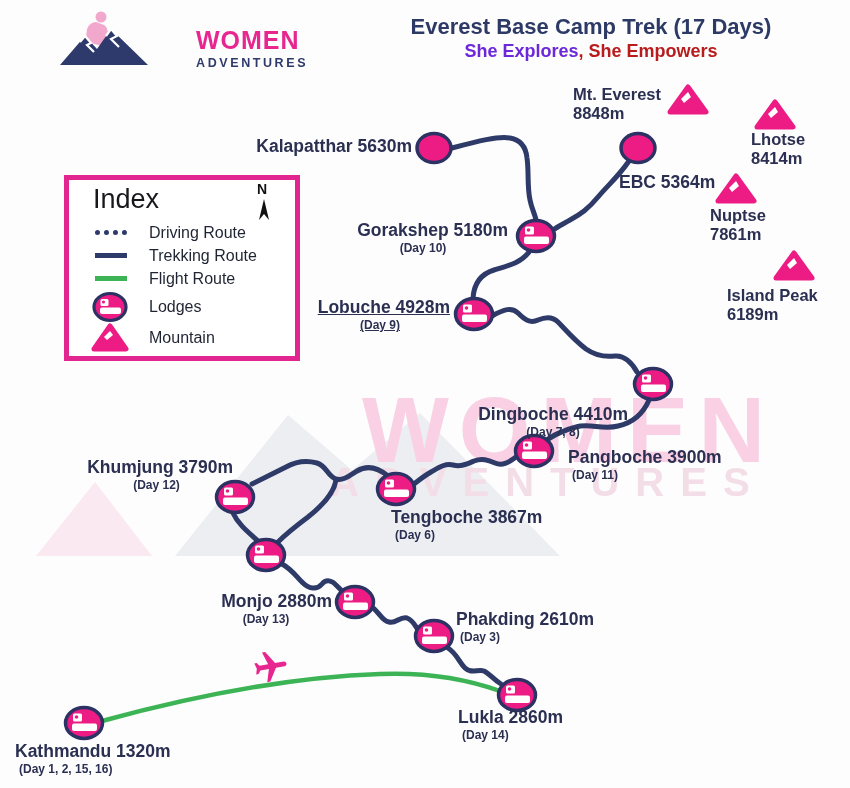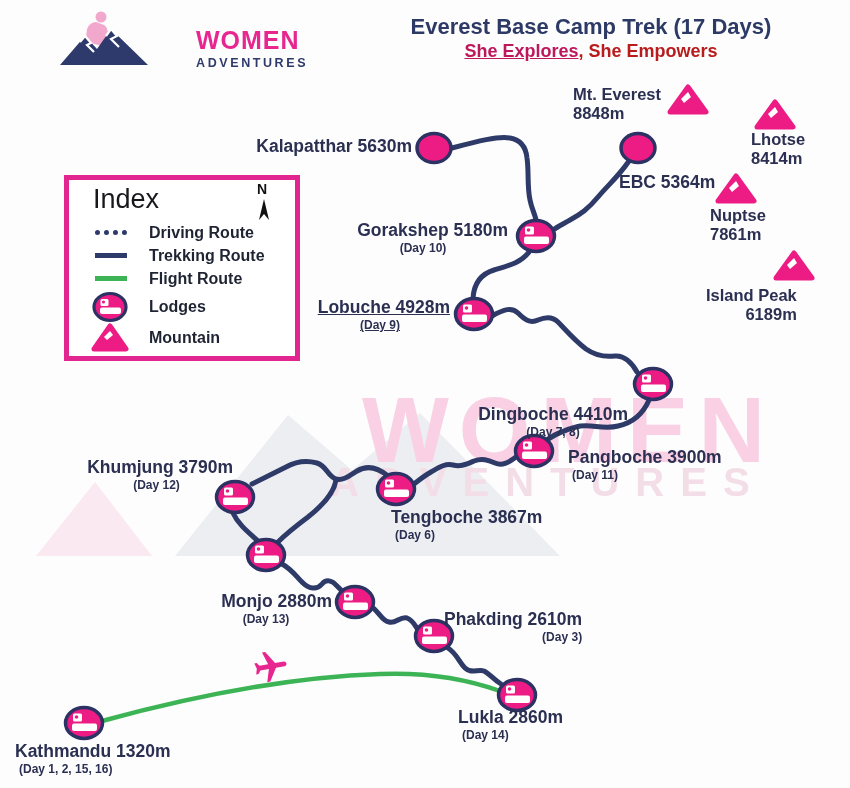--- a/index.html
+++ b/index.html
@@ -10,29 +10,29 @@
   }
   .abs{position:absolute;}
   
   #logo{left:58px;top:8px;width:200px;height:66px;}
   #logo-words{left:138px;top:20px;}
   .logo-top{font-weight:bold;font-size:25px;letter-spacing:1px;color:#e8268f;line-height:1;}
   .logo-bottom{font-weight:bold;font-size:12.5px;letter-spacing:2.6px;color:#2e3a6b;line-height:1;margin-top:4px;}
   #header{left:380px;right:48px;top:14px;text-align:center;}
   .map-title{font-weight:bold;font-size:22px;color:#2d3a66;line-height:1.2;}
   .map-tagline{font-weight:bold;font-size:18px;line-height:1.3;}
-  .tag-pink{color:#be185d;text-decoration:underline;}
+  .tag-pink{color:#6d28d9;}
   .tag-navy{color:#b91c1c;}
   
   .wm1{left:362px;top:384px;font-weight:bold;font-size:92px;letter-spacing:10px;color:#f9d0e4;line-height:1;}
   .wm2{left:330px;top:462px;font-weight:bold;font-size:40px;letter-spacing:16px;color:#f3dde7;line-height:1;}
   
   #legend{left:64px;top:175px;width:236px;height:186px;background:#fff;border:5px solid #e2268f;box-sizing:border-box;}
   .legend-title{left:24px;top:4px;font-size:27px;font-weight:500;color:#17171c;}
-  .legend-label{font-size:16px;font-weight:700;color:#1f2433;white-space:nowrap;}
+  .legend-label{font-size:16px;font-weight:400;color:#1f2433;white-space:nowrap;}
   .swatch{width:32px;height:0;}
   .sw-dot{border-top:5px dotted #2e3a68;}
   .sw-trek{border-top:5px solid #2e3a68;}
   .sw-flight{border-top:5px solid #3cb456;}
   .compass-n{left:181px;top:2px;font-size:14px;font-weight:bold;color:#111;}
   
   .loc{white-space:nowrap;color:#2b3052;}
   .loc .nm{font-weight:bold;font-size:17.5px;line-height:1.15;}
   .loc .dy{font-weight:bold;font-size:12px;line-height:1.2;margin-top:1px;}
   .r{text-align:right;}
@@ -172,21 +172,21 @@
     <div>8848m</div>
   </div>
   <div class="abs peak-label" style="left:751px;top:130px;">
     <div>Lhotse</div>
     <div>8414m</div>
   </div>
   <div class="abs peak-label" style="left:710px;top:206px;">
     <div>Nuptse</div>
     <div>7861m</div>
   </div>
-  <div class="abs peak-label" style="left:706px;top:286px;text-align:right;">
+  <div class="abs peak-label" style="left:727px;top:286px;">
     <div>Island Peak</div>
     <div>6189m</div>
   </div>
 
   <div class="abs loc r" style="left:238px;top:136px;width:174px;">
     <div class="nm">Kalapatthar 5630m</div>
   </div>
   <div class="abs loc l" style="left:619px;top:172px;">
     <div class="nm">EBC 5364m</div>
   </div>
@@ -212,21 +212,21 @@
     <div class="dy">(Day 12)</div>
   </div>
   <div class="abs loc l" style="left:375px;top:507px;margin-left:16px;">
     <div class="nm">Tengboche 3867m</div>
     <div class="dy">(Day 6)</div>
   </div>
   <div class="abs loc r" style="left:200px;top:591px;width:132px;">
     <div class="nm">Monjo 2880m</div>
     <div class="dy">(Day 13)</div>
   </div>
-  <div class="abs loc l" style="left:444px;top:609px;text-align:right;">
+  <div class="abs loc l" style="left:456px;top:609px;">
     <div class="nm">Phakding 2610m</div>
     <div class="dy">(Day 3)</div>
   </div>
   <div class="abs loc l" style="left:458px;top:707px;">
     <div class="nm">Lukla 2860m</div>
     <div class="dy">(Day 14)</div>
   </div>
   <div class="abs loc l" style="left:15px;top:741px;">
     <div class="nm">Kathmandu 1320m</div>
     <div class="dy">(Day 1, 2, 15, 16)</div>

